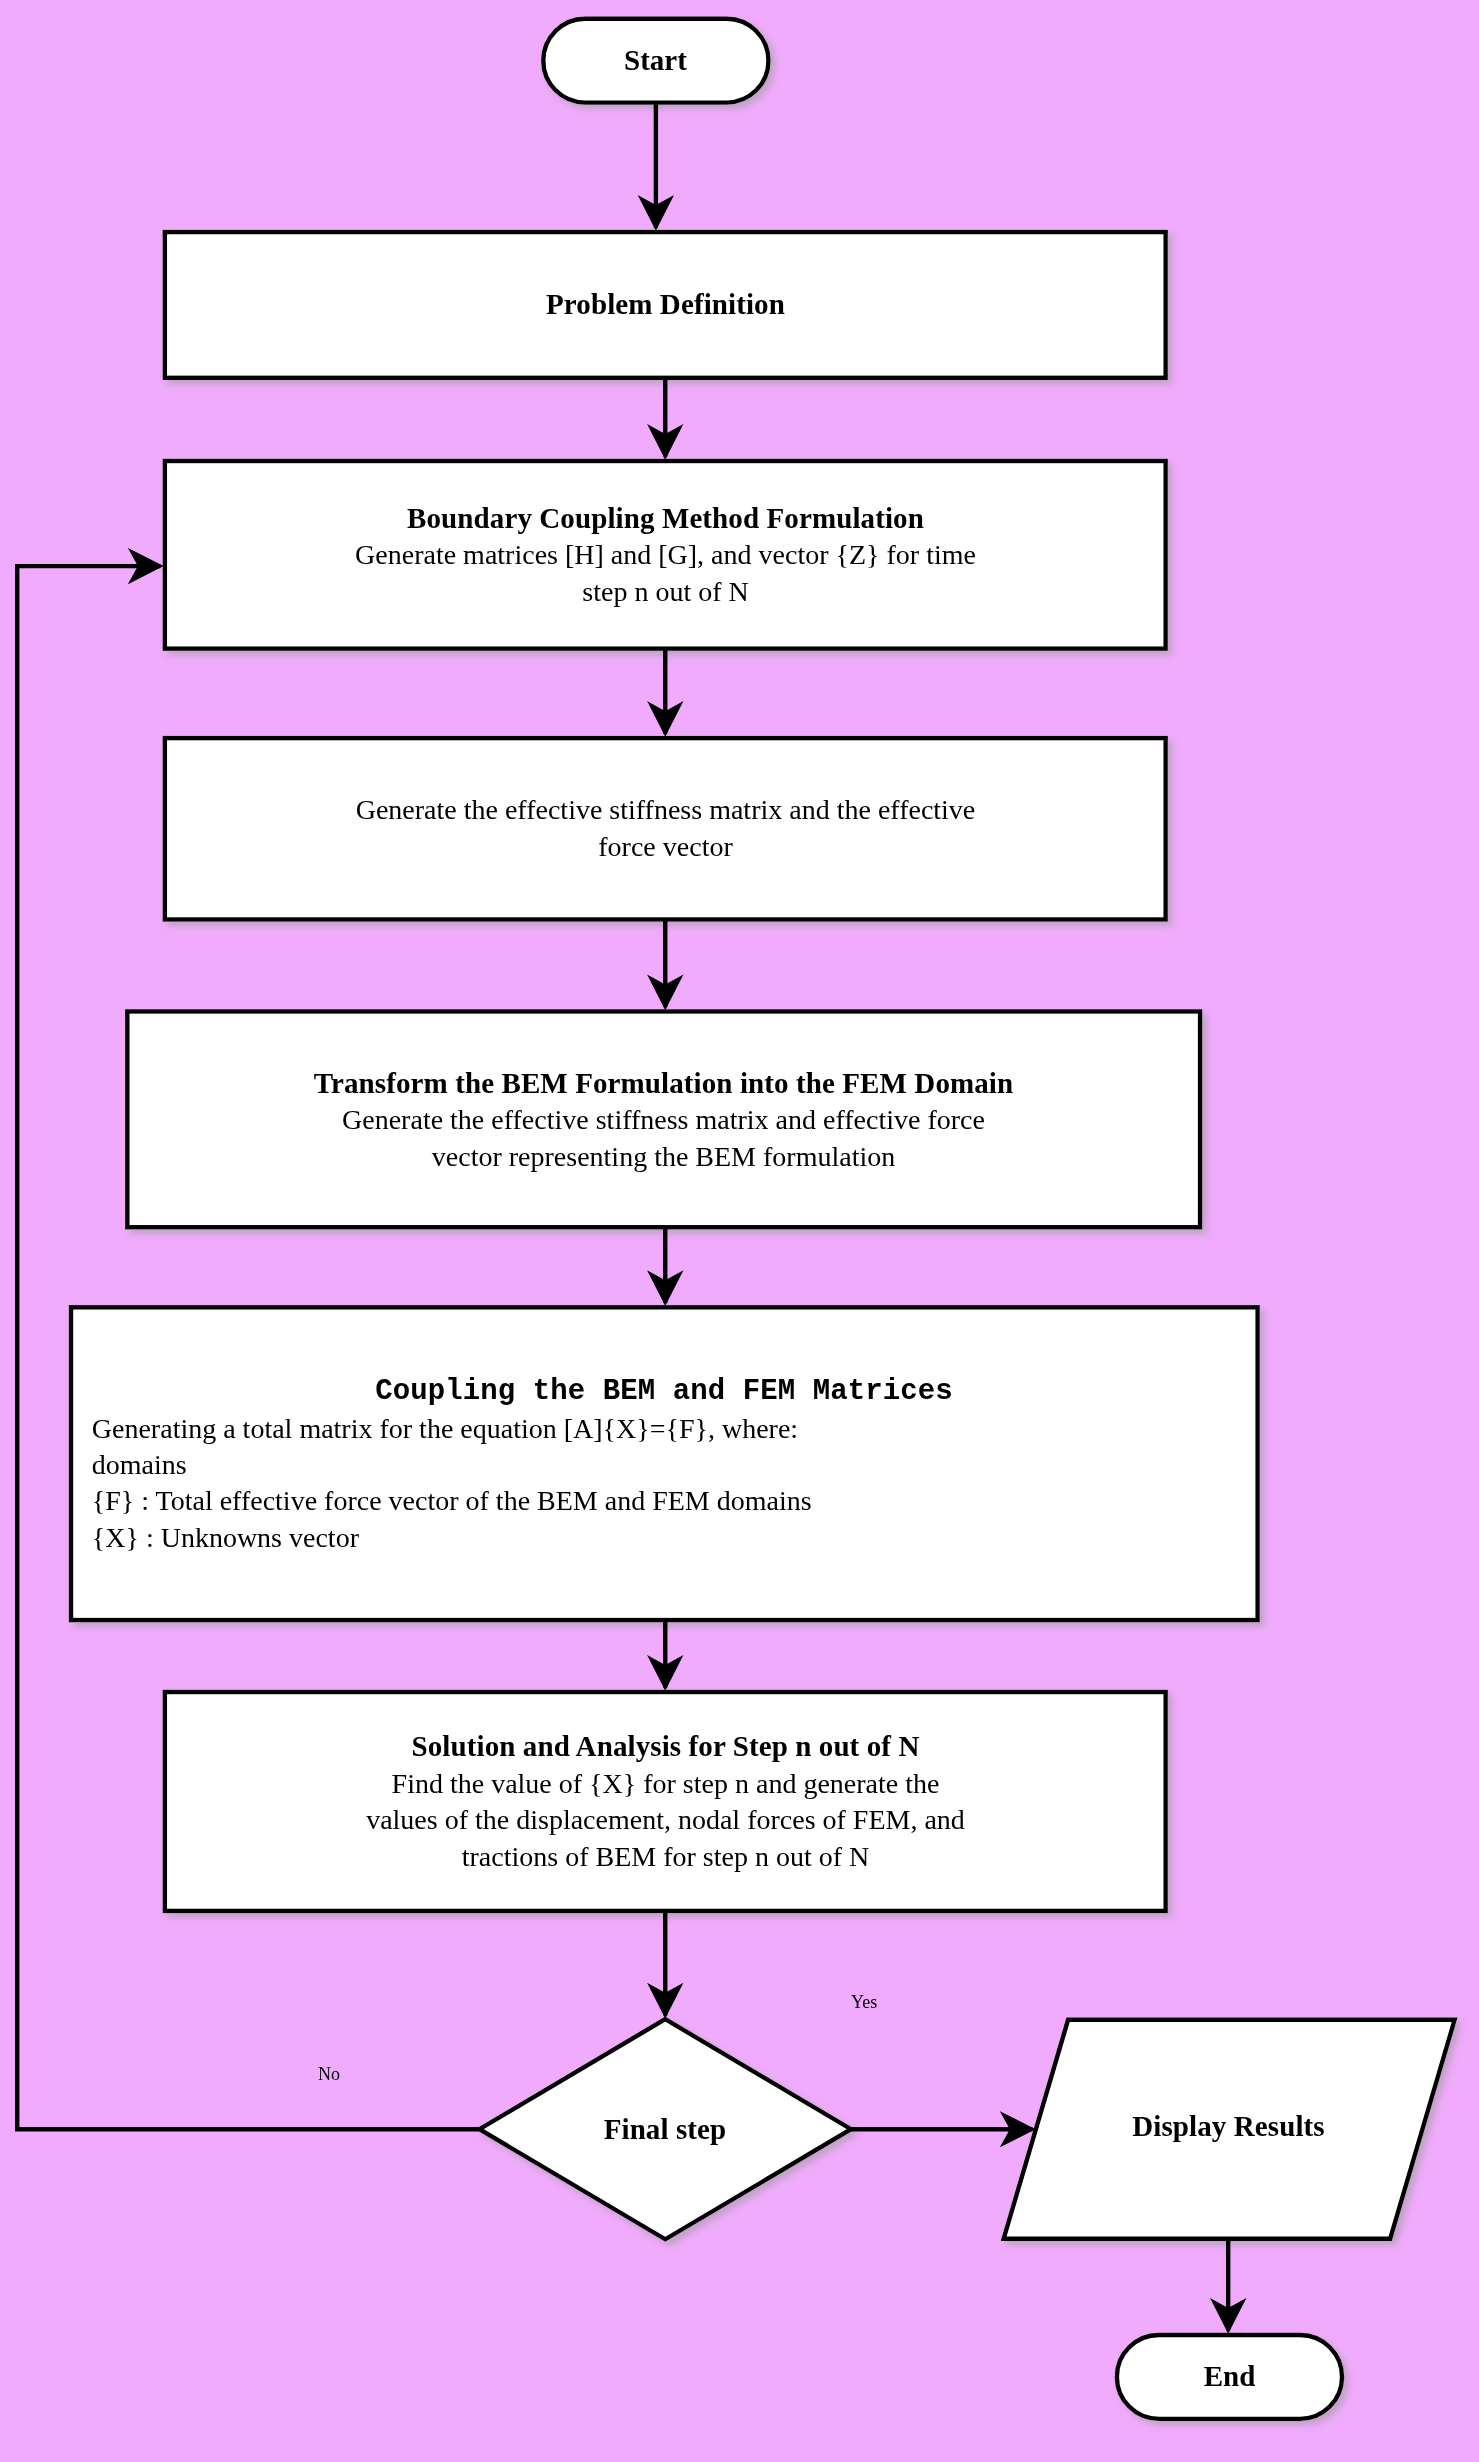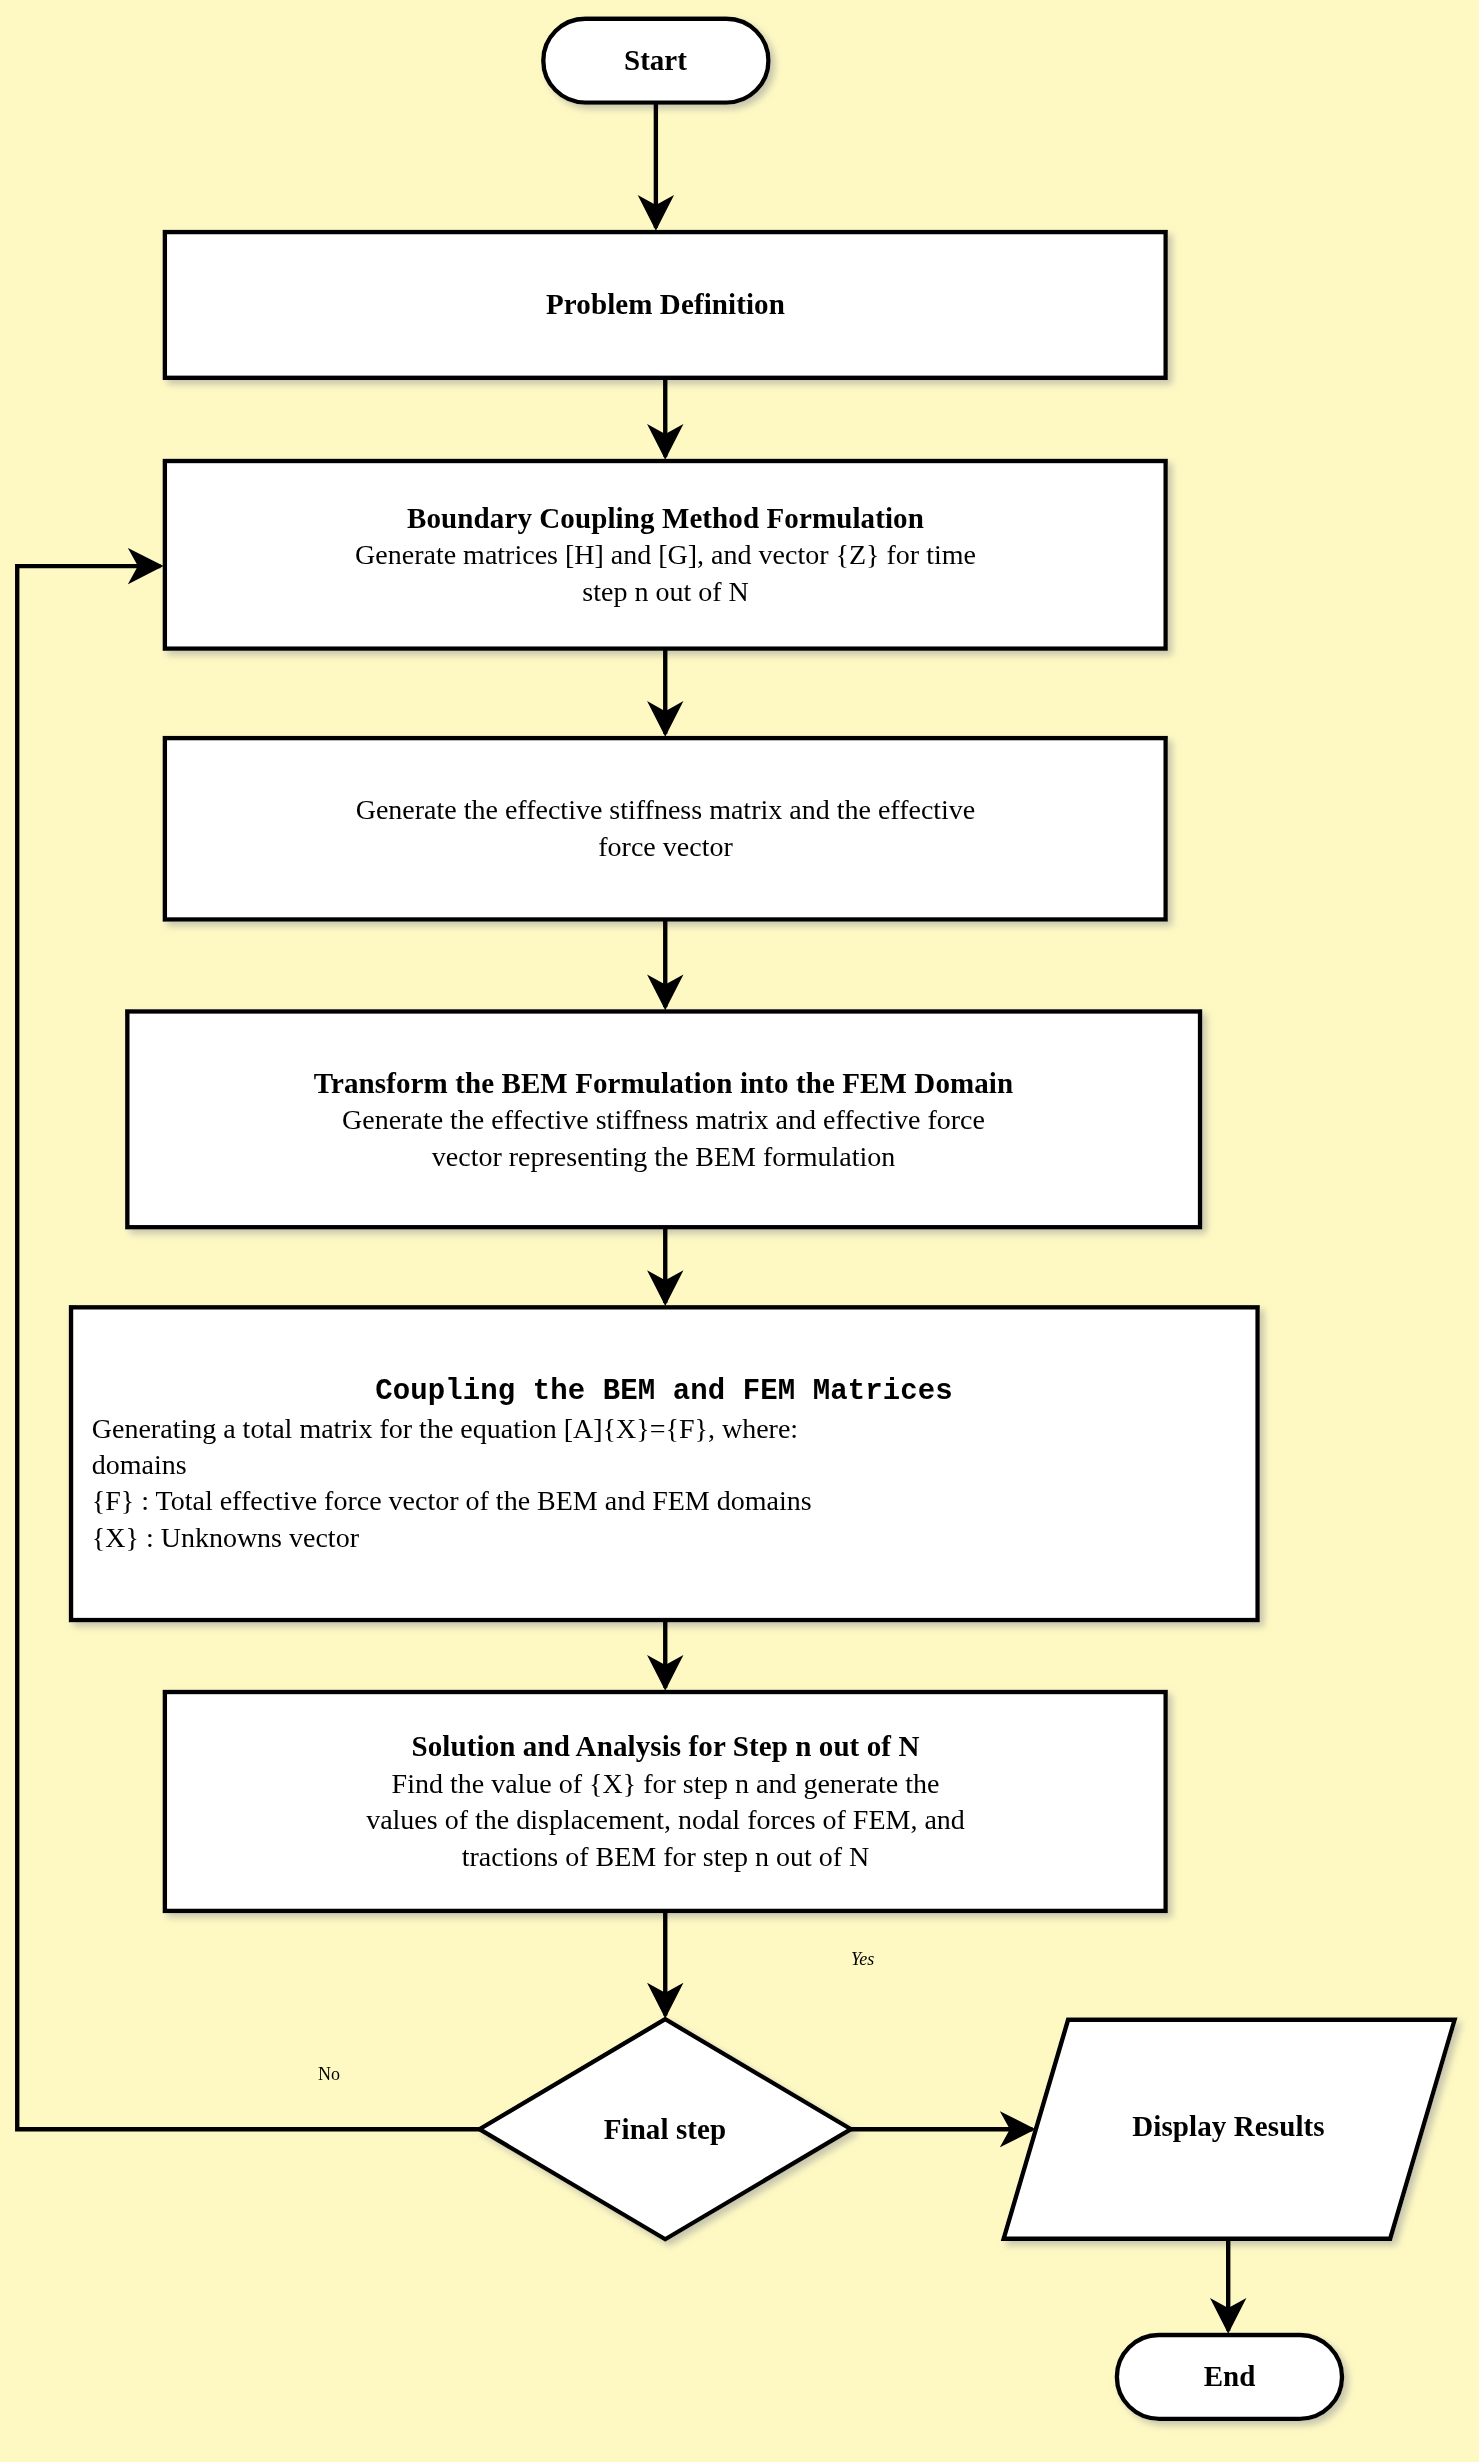--- a/index.html
+++ b/index.html
@@ -4,21 +4,21 @@
 <style>
   html, body {
     margin: 0;
     padding: 0;
     background: #ffffff;
   }
   #canvas {
     position: relative;
     width: 1480px;
     height: 2462px;
-    background: #fef9c3;
+    background: #f0abfc;
     font-family: "Liberation Serif", "DejaVu Serif", serif;
     color: #000000;
     overflow: hidden;
   }
   #flow-svg {
     position: absolute;
     left: 0;
     top: 0;
     width: 1480px;
     height: 2462px;
@@ -181,16 +181,16 @@
   <div class="node-text" style="left:1003px; top:2064px; width:451px; height:125px;">
     <div class="ttl">Display Results</div>
   </div>
 
   <div class="node-text" style="left:1117px; top:2335px; width:225px; height:84px;">
     <div class="term-label">End</div>
   </div>
 
   <div class="edge-label" style="left:318px; top:2064px;">No</div>
 
-  <div class="edge-label" style="left:851px; top:1949px;font-style:italic;">Yes</div>
+  <div class="edge-label" style="left:851px; top:1992px;">Yes</div>
 
 </div>
 
 
 </body></html>

